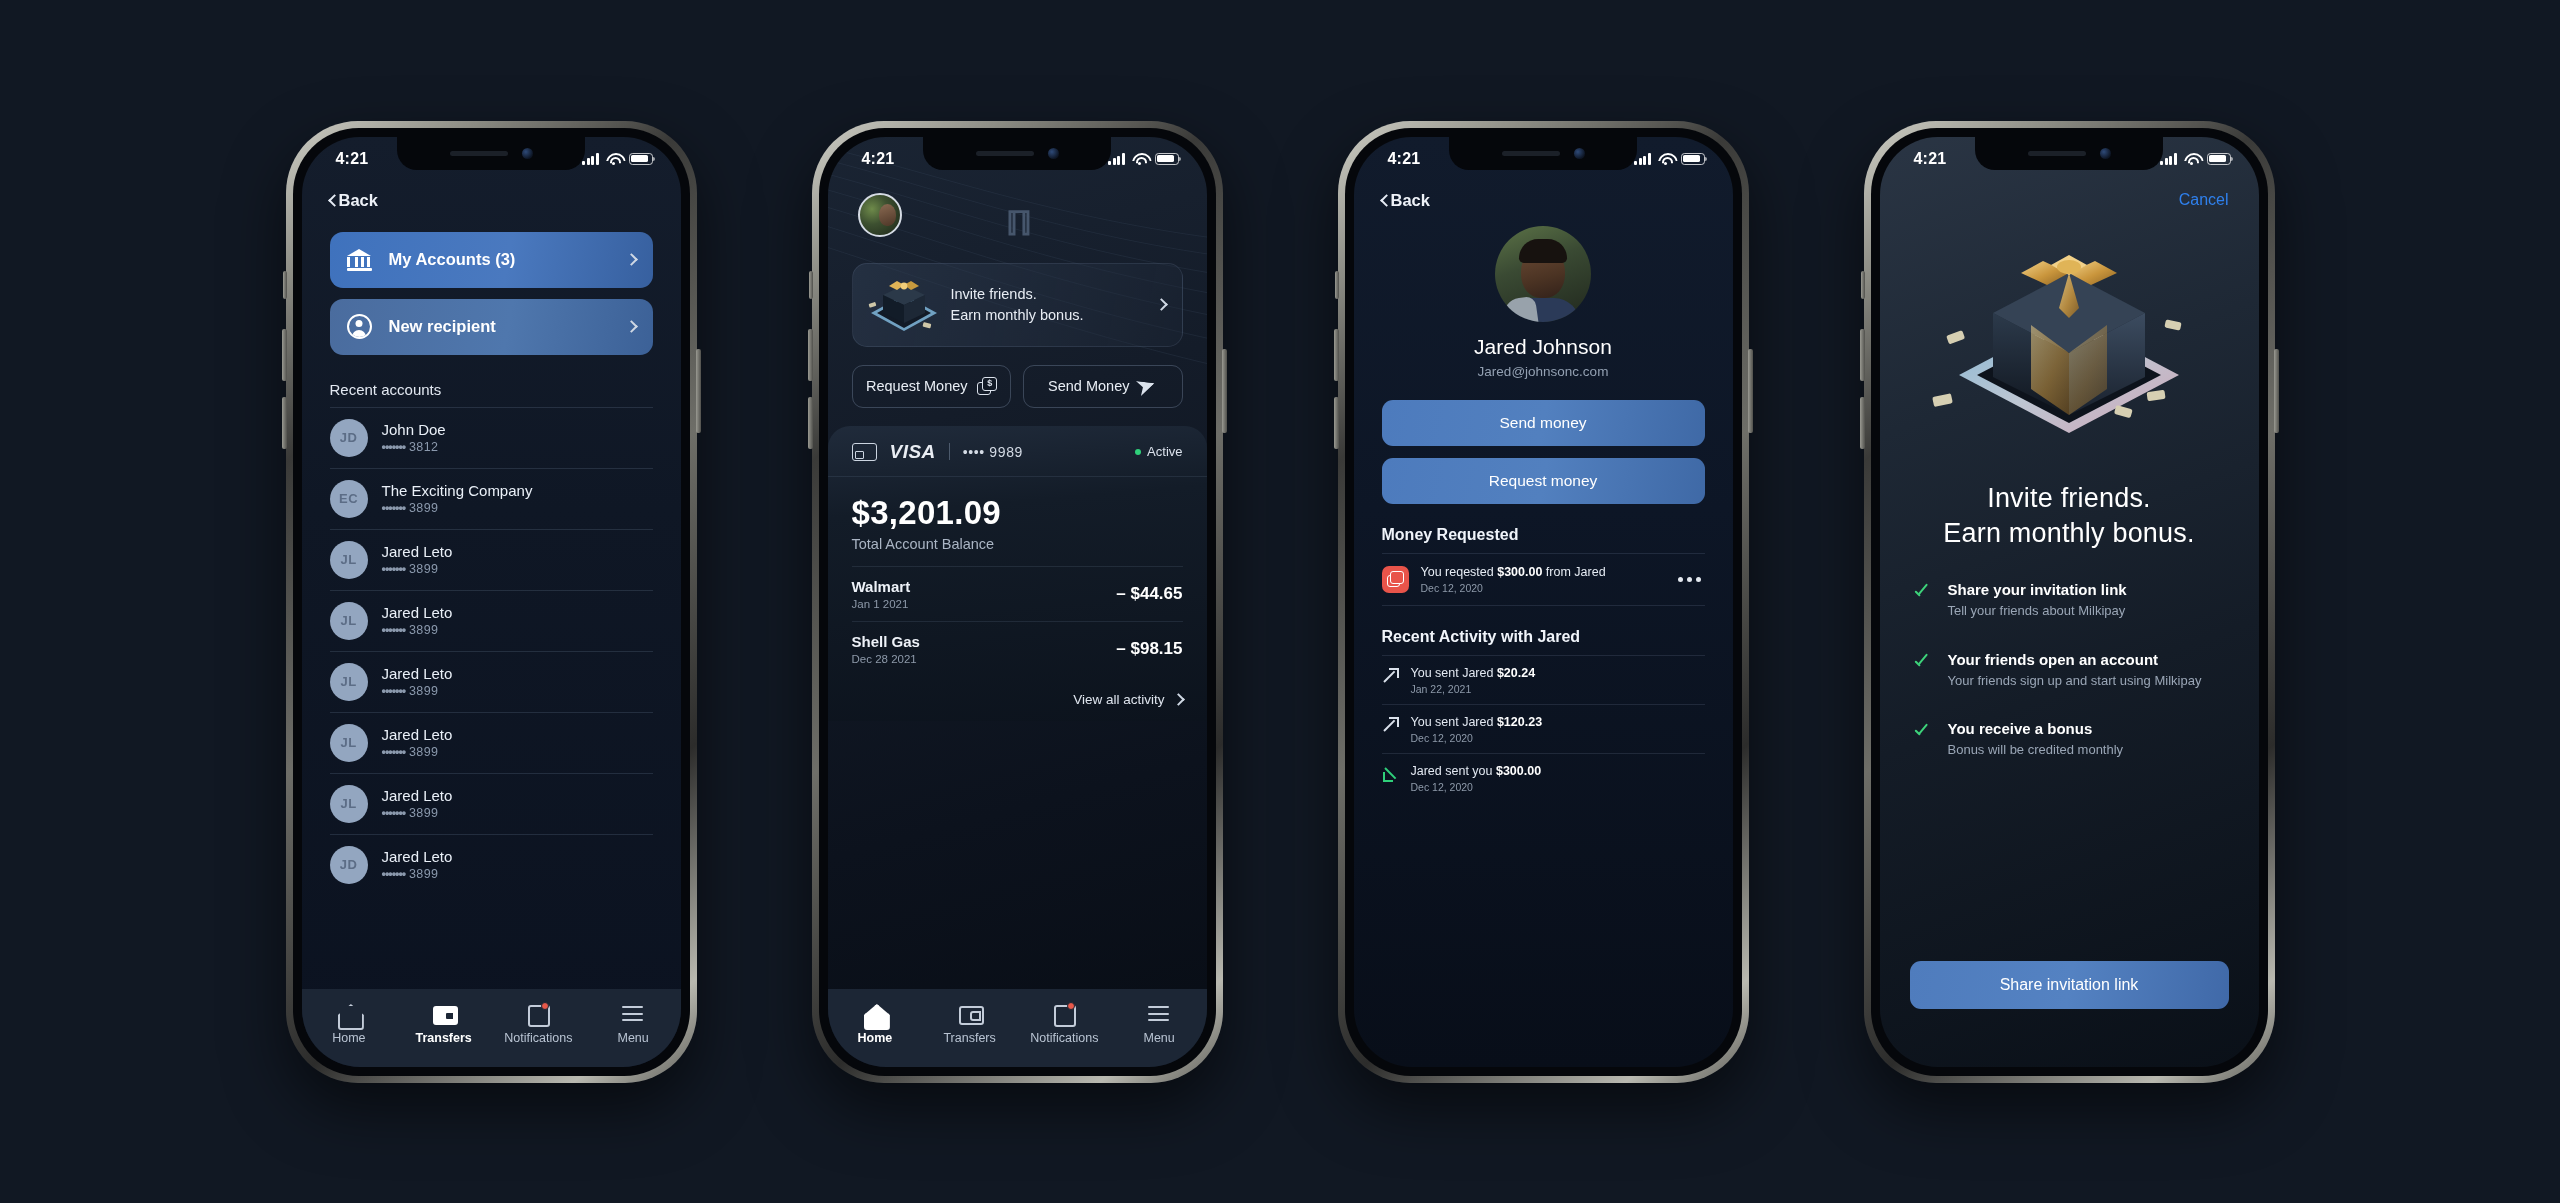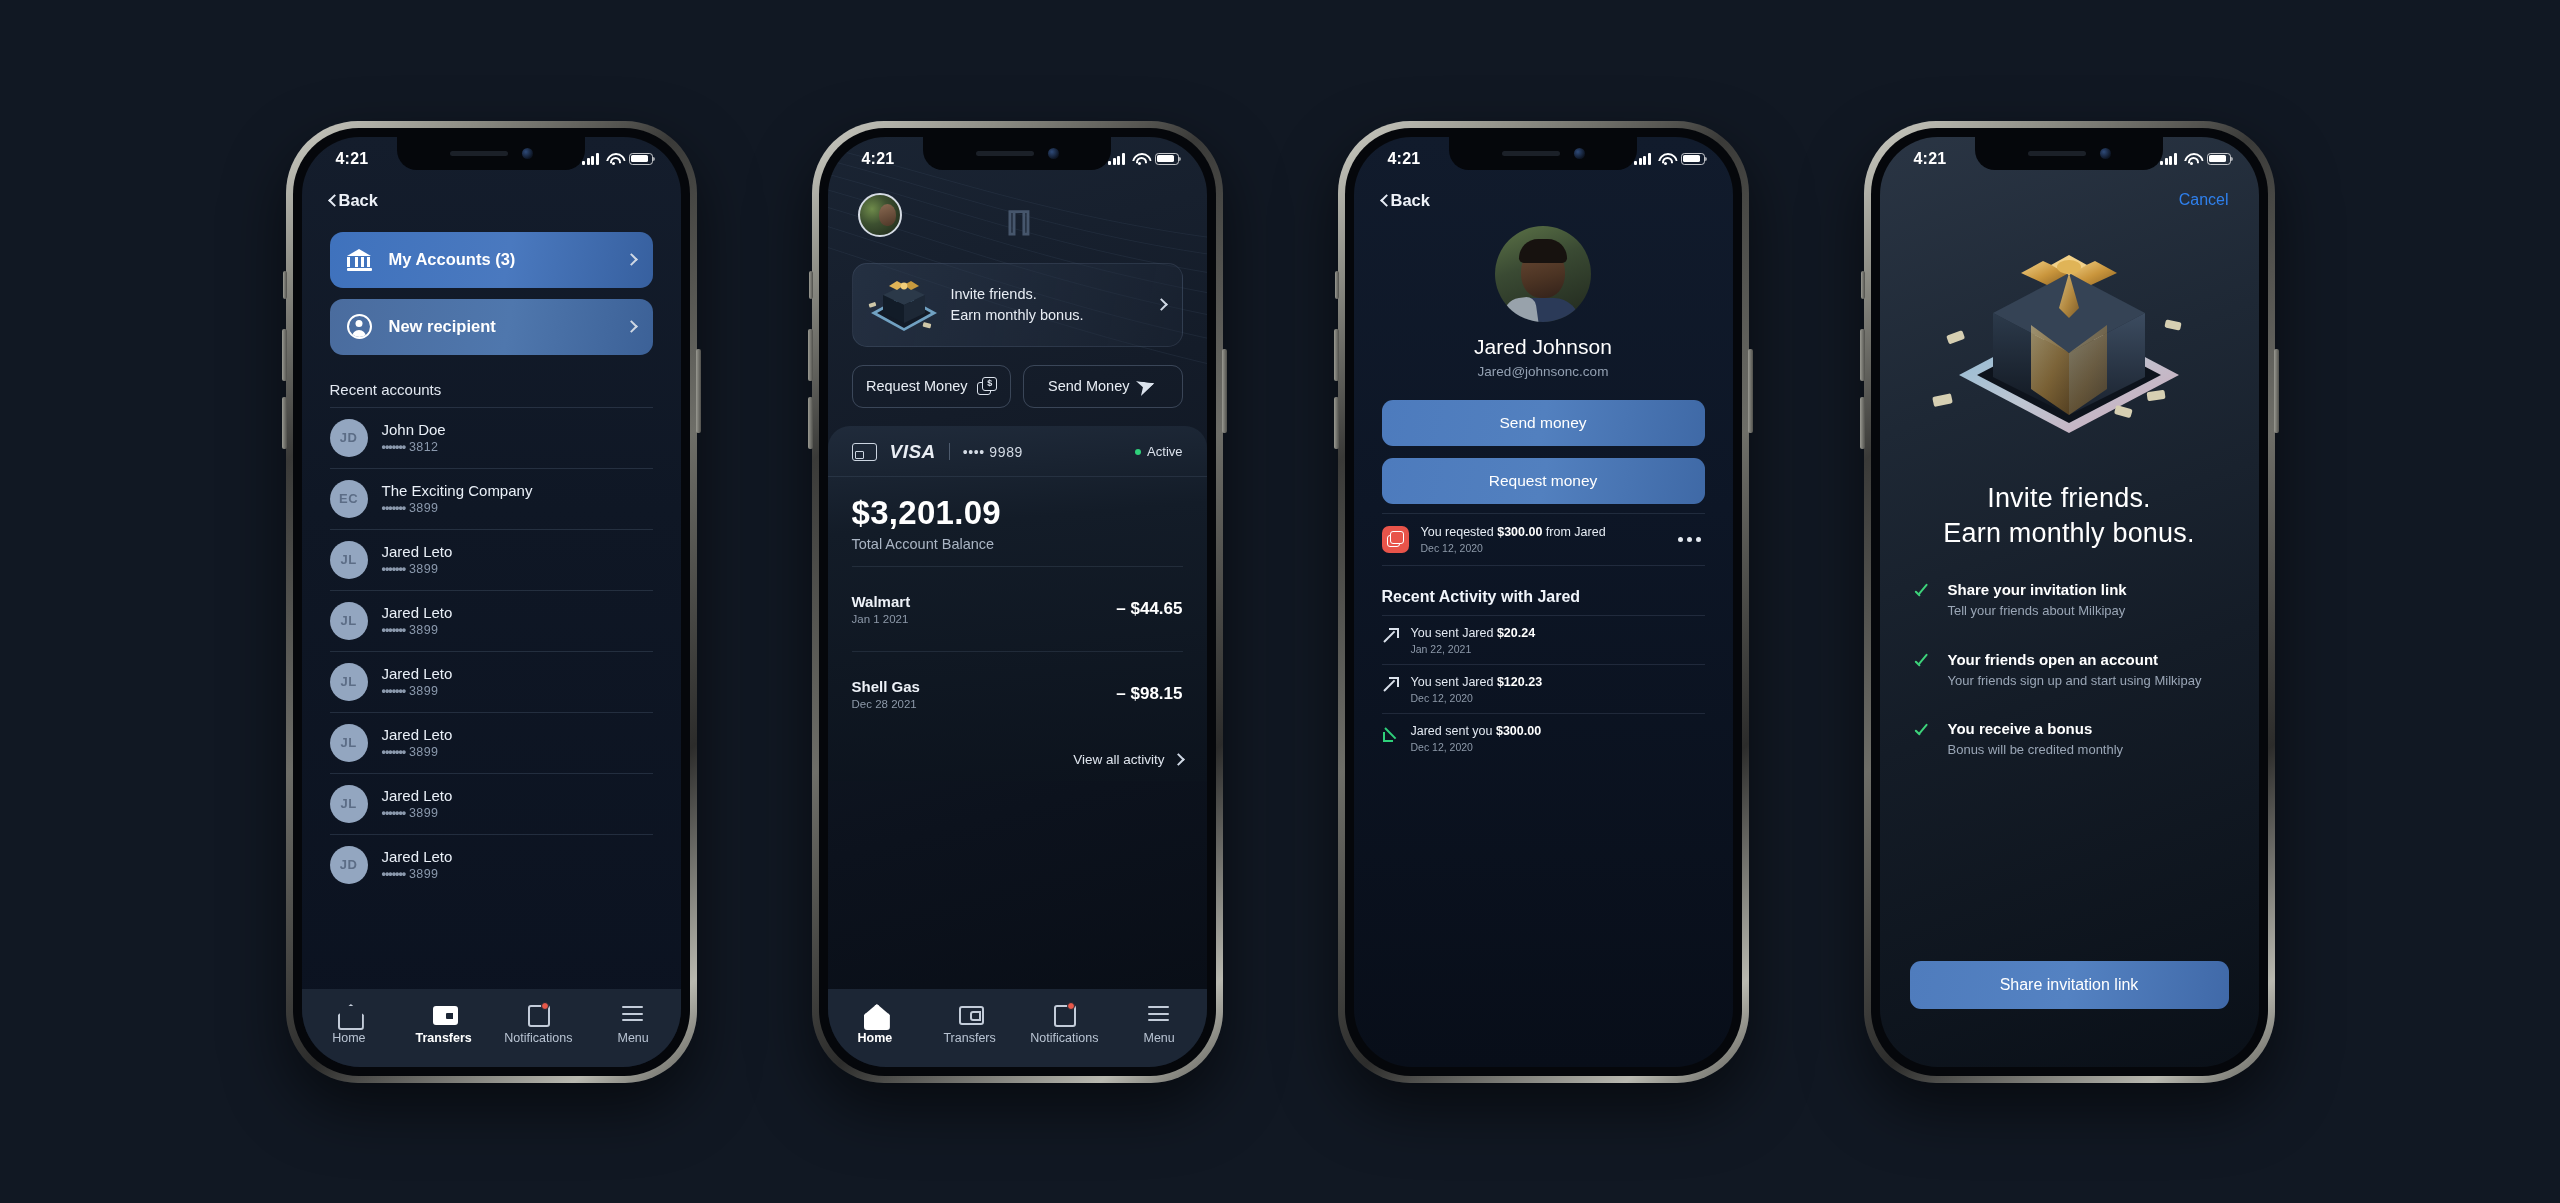--- a/index.html
+++ b/index.html
@@ -225,21 +225,21 @@
   .card-num { color: #d4dbe5; font-size: 14px; letter-spacing: .6px; }
   .card-status { margin-left: auto; display: flex; align-items: center; gap: 6px;
     color: #dbe2ec; font-size: 13px; }
   .dot-green { width: 6px; height: 6px; border-radius: 50%; background: #2fd07a; }
 
   .balance { padding: 17px 24px 0; }
   .bal-amt { color: #fff; font-size: 33px; font-weight: bold; letter-spacing: .3px; }
   .bal-lab { color: #aab5c4; font-size: 14.5px; padding-top: 4px; }
 
   .txn-list { padding: 14px 24px 0; }
-  .txn-row { display: flex; align-items: center; padding: 26px 0;
+  .txn-row { display: flex; align-items: center; padding: 11px 0;
     border-top: 1px solid rgba(140,160,190,.14); }
   .txn-l { flex: 1; }
   .txn-name { color: #eef2f8; font-size: 15px; font-weight: bold; }
   .txn-date { color: #8d99a9; font-size: 11.5px; padding-top: 3px; }
   .txn-amt { color: #fff; font-size: 17px; font-weight: bold; margin-left: 38px; }
   .view-all { display: flex; align-items: center; justify-content: flex-end; gap: 9px;
     padding: 16px 24px 0; color: #dfe5ee; font-size: 13.5px; }
 
   
   .p3 .screen { background: linear-gradient(180deg,#111b2c 0%,#0d1626 40%,#080e19 100%); }
@@ -664,20 +664,21 @@
             </span>
             <div class="p3-name">Jared Johnson</div>
             <div class="p3-mail">Jared@johnsonc.com</div>
           </div>
 
           <div class="p3-btns">
             <div class="solid-btn">Send money</div>
             <div class="solid-btn">Request money</div>
           </div>
 
+          <div class="p3-sec">Money Requested</div>
           <div class="req-row">
             <span class="req-ico"></span>
             <span class="req-txt">
               <div class="req-line"><span>You reqested </span><b>$300.00</b><span> from Jared</span></div>
               <div class="req-date">Dec 12, 2020</div>
             </span>
             <span class="dots">
                 <i></i>
                 <i></i>
                 <i></i>

